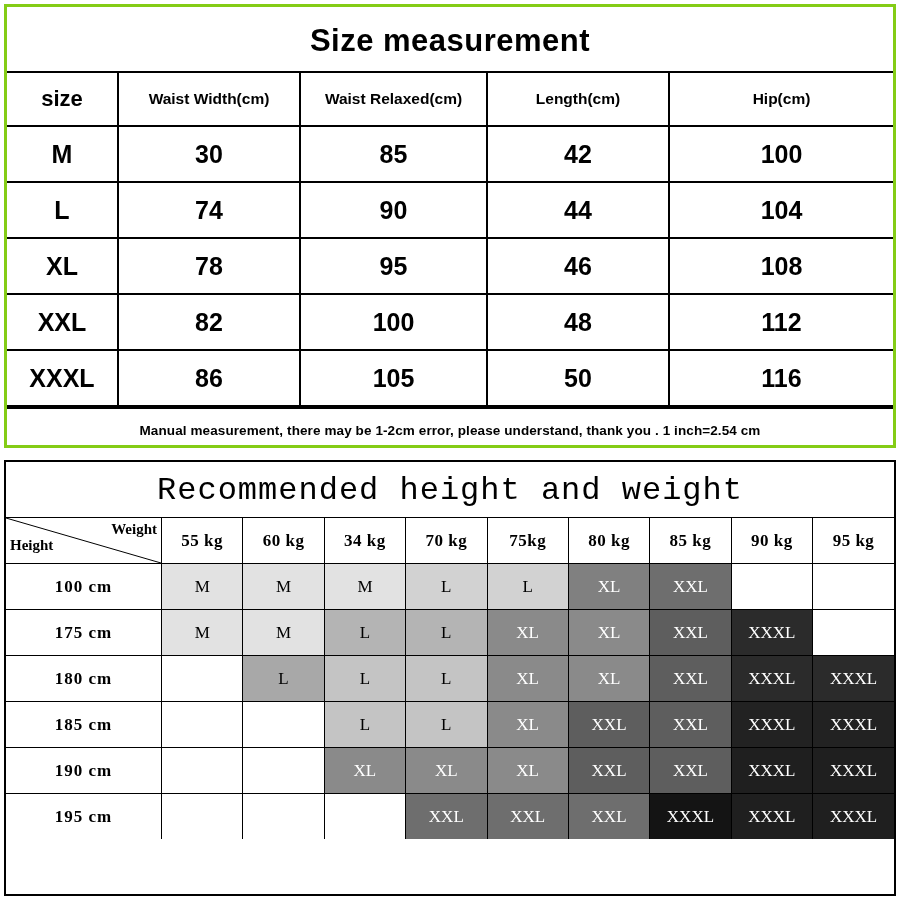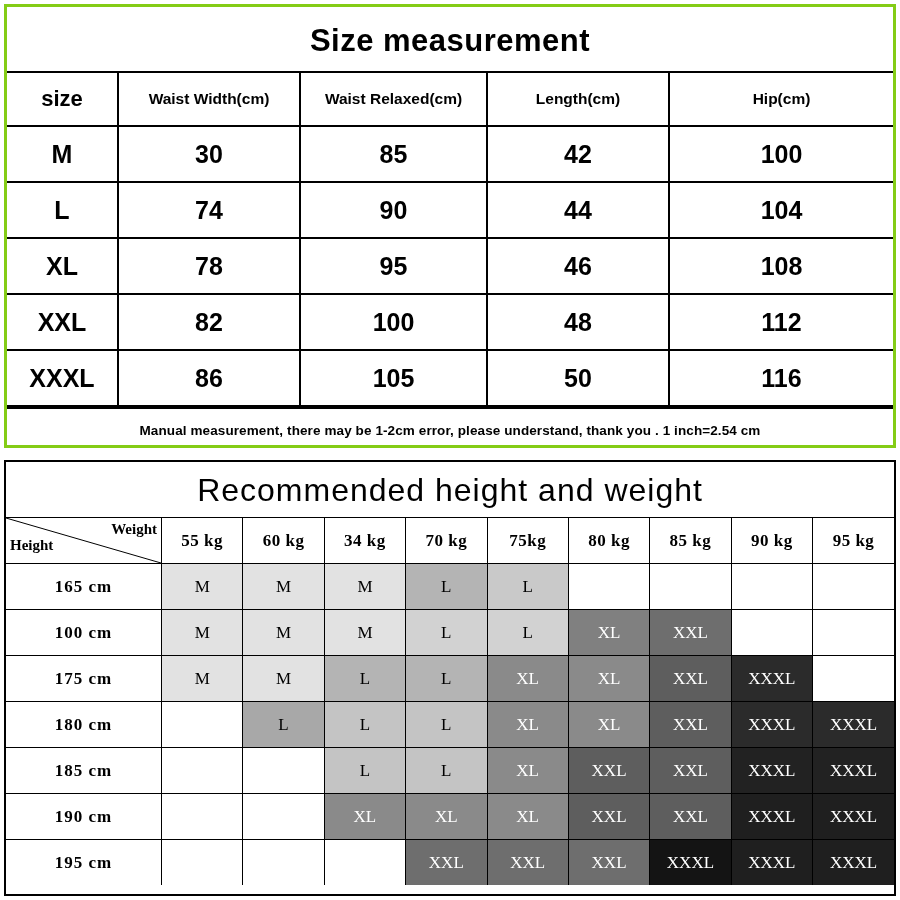--- a/index.html
+++ b/index.html
@@ -80,21 +80,21 @@
     top: 460px;
     width: 892px;
     height: 436px;
     border: 2px solid #000;
     box-sizing: border-box;
     background: #fff;
   }
   .title-bottom {
     text-align: center;
     font-size: 32px;
-    font-family: Liberation Sans, sans-serif;
+    font-family: Liberation Mono, monospace;
     letter-spacing: 1px;
     padding-top: 10px;
     padding-bottom: 8px;
   }
   table.matrix {
     border-collapse: collapse;
     width: 100%;
     table-layout: fixed;
     font-family: "Liberation Serif", serif;
   }
@@ -220,32 +220,20 @@
         <th class="colhead">70 kg</th>
         <th class="colhead">75kg</th>
         <th class="colhead">80 kg</th>
         <th class="colhead">85 kg</th>
         <th class="colhead">90 kg</th>
         <th class="colhead">95 kg</th>
       </tr>
     </thead>
     <tbody>
         <tr>
-          <th class="rowhead">165 cm</th>
-          <td style="background: rgb(226, 226, 226); color: rgb(0, 0, 0);"><span class="cell-label">M</span></td>
-          <td style="background: rgb(226, 226, 226); color: rgb(0, 0, 0);"><span class="cell-label">M</span></td>
-          <td style="background: rgb(226, 226, 226); color: rgb(0, 0, 0);"><span class="cell-label">M</span></td>
-          <td style="background: rgb(180, 180, 180); color: rgb(0, 0, 0);"><span class="cell-label">L</span></td>
-          <td style="background: rgb(201, 201, 201); color: rgb(0, 0, 0);"><span class="cell-label">L</span></td>
-          <td style="background: rgb(255, 255, 255); color: rgb(0, 0, 0);"><span class="cell-label"></span></td>
-          <td style="background: rgb(255, 255, 255); color: rgb(0, 0, 0);"><span class="cell-label"></span></td>
-          <td style="background: rgb(255, 255, 255); color: rgb(0, 0, 0);"><span class="cell-label"></span></td>
-          <td style="background: rgb(255, 255, 255); color: rgb(0, 0, 0);"><span class="cell-label"></span></td>
-        </tr>
-        <tr>
           <th class="rowhead">100 cm</th>
           <td style="background: rgb(226, 226, 226); color: rgb(0, 0, 0);"><span class="cell-label">M</span></td>
           <td style="background: rgb(226, 226, 226); color: rgb(0, 0, 0);"><span class="cell-label">M</span></td>
           <td style="background: rgb(226, 226, 226); color: rgb(0, 0, 0);"><span class="cell-label">M</span></td>
           <td style="background: rgb(210, 210, 210); color: rgb(0, 0, 0);"><span class="cell-label">L</span></td>
           <td style="background: rgb(210, 210, 210); color: rgb(0, 0, 0);"><span class="cell-label">L</span></td>
           <td style="background: rgb(128, 128, 128); color: rgb(255, 255, 255);"><span class="cell-label">XL</span></td>
           <td style="background: rgb(110, 110, 110); color: rgb(255, 255, 255);"><span class="cell-label">XXL</span></td>
           <td style="background: rgb(255, 255, 255); color: rgb(0, 0, 0);"><span class="cell-label"></span></td>
           <td style="background: rgb(255, 255, 255); color: rgb(0, 0, 0);"><span class="cell-label"></span></td>

